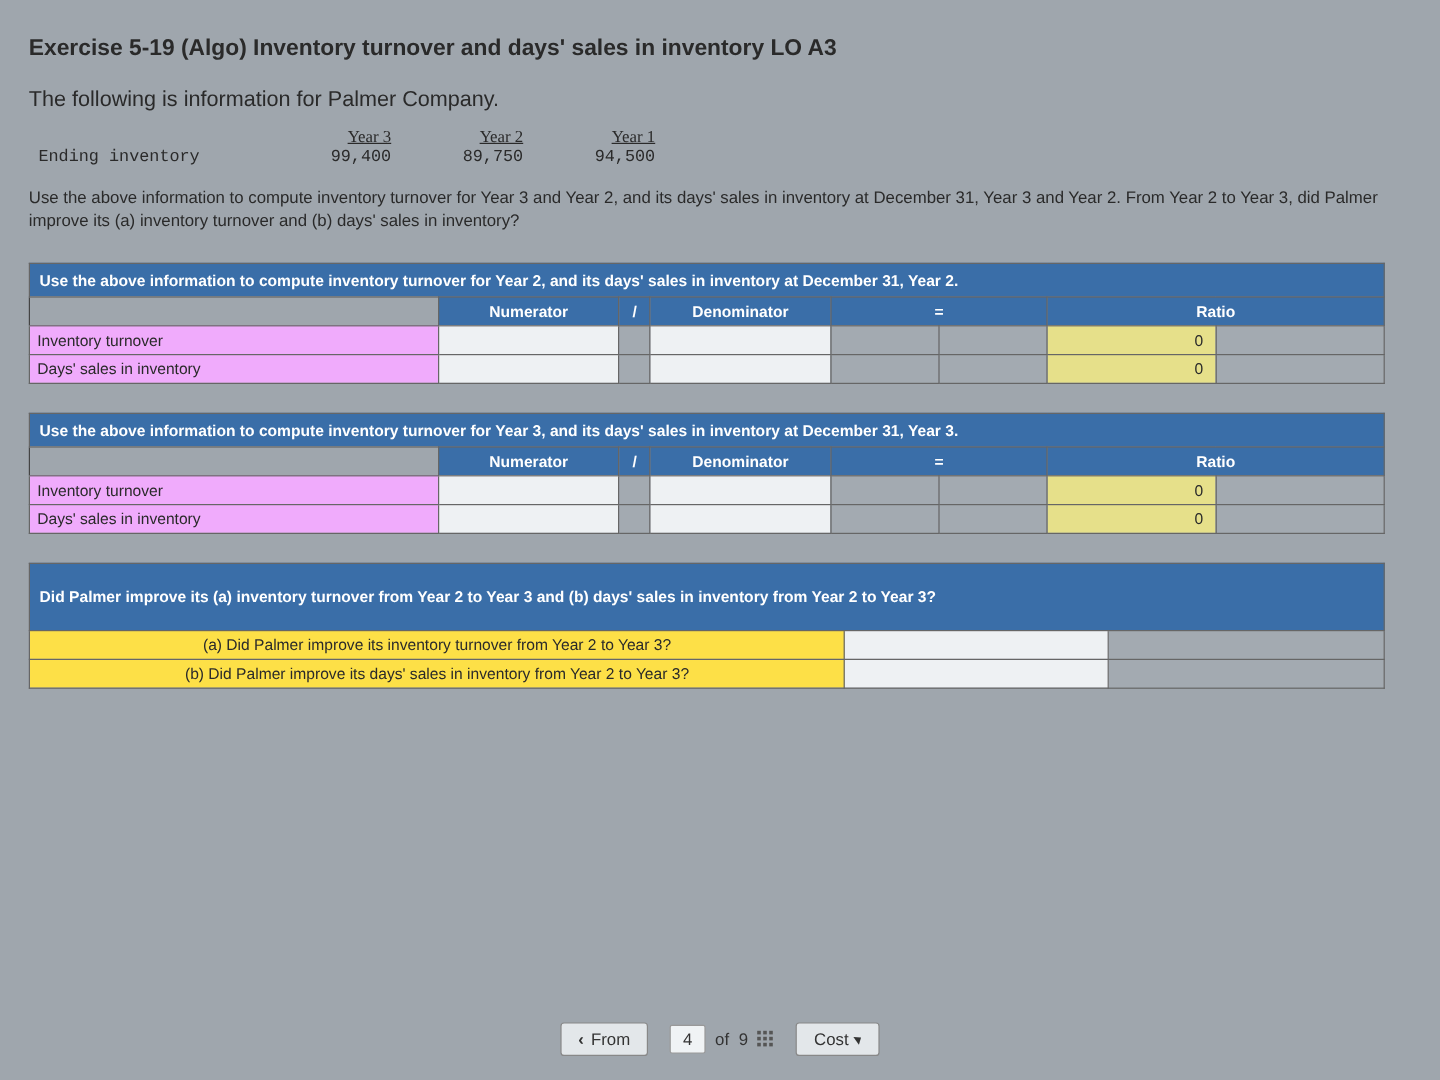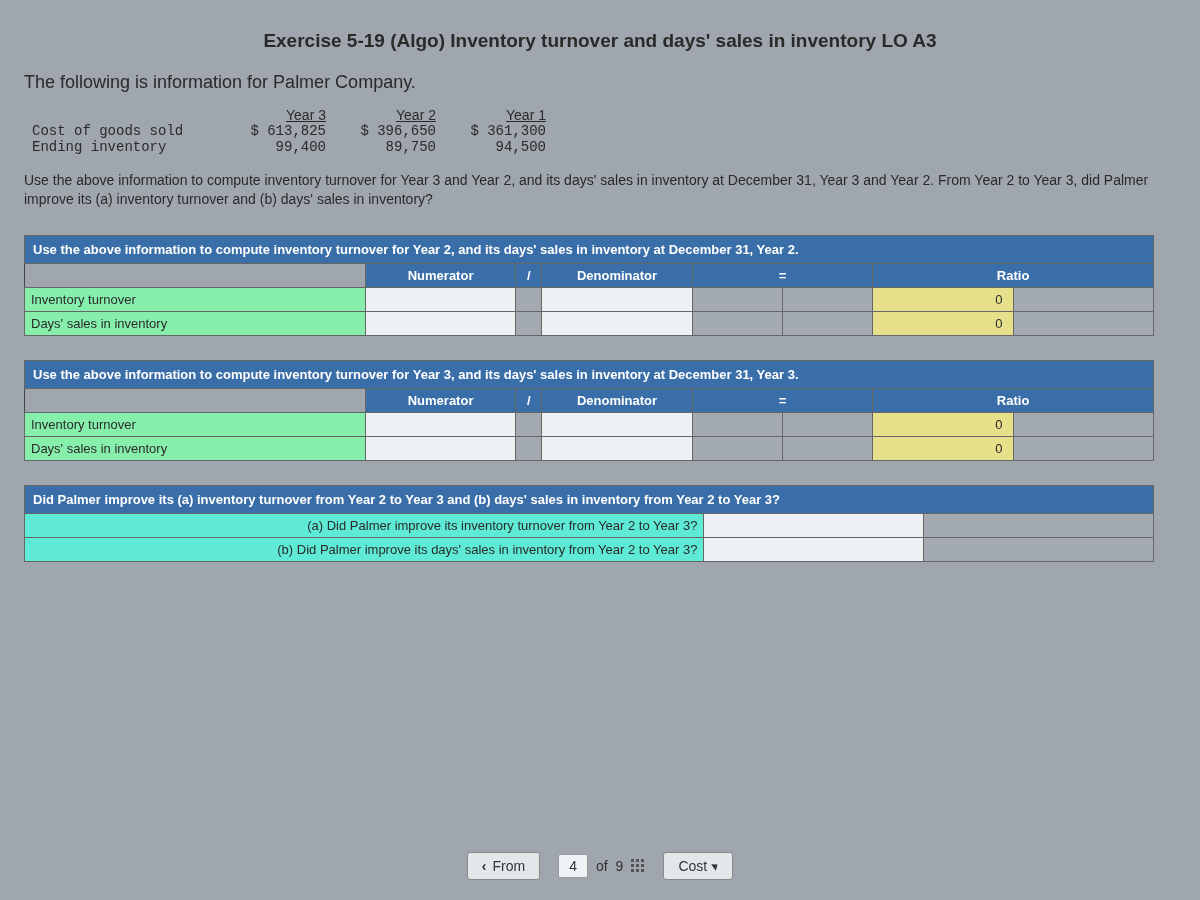--- a/index.html
+++ b/index.html
@@ -10,37 +10,36 @@
     height: 900px;
     background: #9fa6ad;
     font-family: Arial, Helvetica, sans-serif;
     color: #2a2a2a;
     position: relative;
   }
   h1 {
     font-size: 19px;
     font-weight: bold;
     margin: 10px 0 20px 0;
-    text-align: center;
   }
   .intro {
     font-size: 18px;
     margin: 0 0 14px 0;
   }
   
   .data-table {
     border-collapse: collapse;
     font-family: "Courier New", monospace;
     font-size: 14px;
     margin-bottom: 16px;
   }
   .data-table td { padding: 0 8px; white-space: pre; }
   .data-table .row-label { text-align: left; min-width: 200px; }
   .data-table .num { text-align: right; min-width: 110px; }
-  .data-table .hdr td { text-decoration: underline; text-align: right; font-family: Liberation Sans, sans-serif; }
+  .data-table .hdr td { text-decoration: underline; text-align: right; font-family: Liberation Serif, serif; }
   .prompt {
     font-size: 14px;
     line-height: 1.35;
     margin-bottom: 26px;
   }
 
   
   .ws {
     width: 1130px;
     border: 1px solid #444;
@@ -60,21 +59,21 @@
     text-align: left;
     padding: 6px 8px;
   }
   .ws .col-head {
     background: #3a6ea8;
     color: #fff;
     font-weight: bold;
     text-align: center;
   }
   .ws .col-head.blank { background: #9fa6ad; border-top-color:#9fa6ad; border-left-color:#9fa6ad;}
-  .ws .label-cell { background: #86efac; text-align: left; margin-top: 16px; }
+  .ws .label-cell { background: #f0abfc; text-align: left; margin-top: 16px; }
   .ws .blank-cell { background: #a3aab1; }
   .ws .answer-cell { background: #e6e08a; text-align: right; padding-right: 10px; }
   .ws .input-cell { background: #eef1f3; }
 
   
   .qa {
     width: 1130px;
     border: 1px solid #444;
     border-collapse: collapse;
     font-size: 13px;
@@ -82,23 +81,23 @@
   .qa td {
     border: 1px solid #666;
     padding: 4px 6px;
     height: 22px;
   }
   .qa .section-head {
     background: #3a6ea8;
     color: #fff;
     font-weight: bold;
     text-align: left;
-    padding: 6px 8px;
-  }
-  .qa .q-label { background: #5eead4; text-align: right; }
+    padding: 20px 8px;
+  }
+  .qa .q-label { background: #fde047; text-align: center; }
   .qa .q-input { background: #eef1f3; }
 
   
   .footer {
     position: absolute;
     left: 0; right: 0;
     bottom: 20px;
     display: flex;
     justify-content: center;
     align-items: center;
@@ -159,26 +158,20 @@
 
 <p class="intro">The following is information for Palmer Company.</p>
 
 <table class="data-table">
   <tbody>
       <tr class="hdr">
     <td class="row-label"></td>
     <td class="num">Year 3</td>
     <td class="num">Year 2</td>
     <td class="num">Year 1</td>
-  </tr>
-  <tr>
-    <td class="row-label">Cost of goods sold</td>
-    <td class="num">$ 613,825</td>
-    <td class="num">$ 396,650</td>
-    <td class="num">$ 361,300</td>
   </tr>
   <tr>
     <td class="row-label">Ending inventory</td>
     <td class="num">99,400</td>
     <td class="num">89,750</td>
     <td class="num">94,500</td>
   </tr>
 </tbody>
   </table>
 

